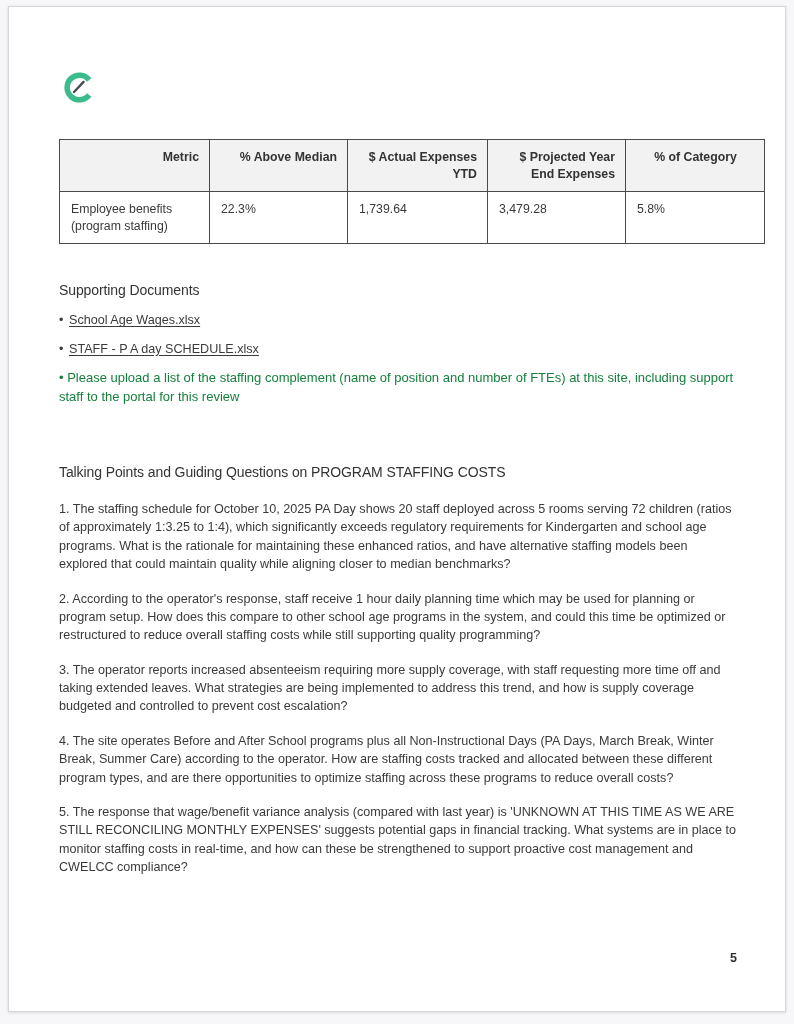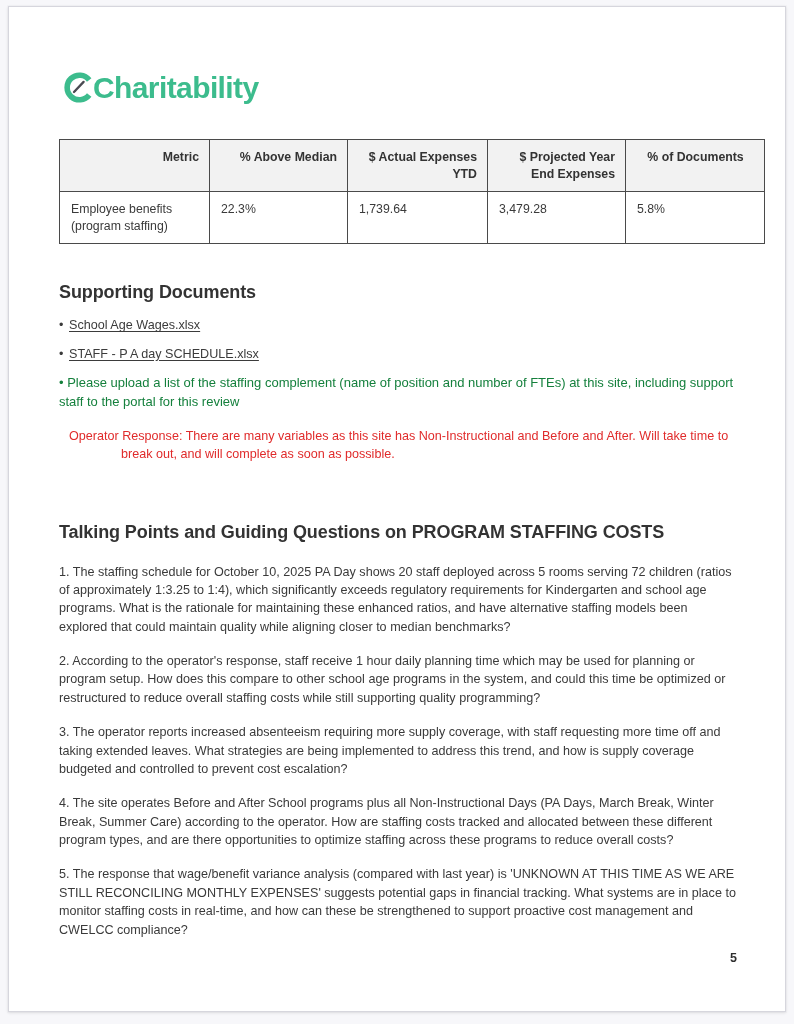--- a/index.html
+++ b/index.html
@@ -87,22 +87,22 @@
   table.metrics tbody td.ctr { }
   table.metrics tbody td.lft { text-align: left; }
   .col-metric { width: 150px; }
   .col-above  { width: 138px; }
   .col-actual { width: 140px; }
   .col-proj   { width: 138px; }
   .col-cat    { width: 139px; }
 
   
   h2.sec {
-    font-size: 18px;
-    font-weight: 700;
+    font-size: 14px;
+    font-weight: 400;
     color: #333333;
     margin: 38px 0 0 2px;
     letter-spacing: -0.1px;
   }
   h2.sec.talking {
     margin-top: 58px;
     margin-bottom: 0;
   }
 
   
@@ -183,31 +183,30 @@
     <div class="page-inner">
 
       <div class="brand">
         <span class="brand-mark">
           <svg width="31" height="31" viewBox="0 0 31 31" aria-hidden="true">
             <path d="M26.2 8.0 A12.3 12.3 0 1 0 26.2 23.0" fill="none" stroke="#3cbc8d" stroke-width="5.6" stroke-linecap="butt"></path>
             <path d="M11.0 20.0 L20.6 9.9" fill="none" stroke="#4a4a52" stroke-width="2.3" stroke-linecap="round"></path>
             <path d="M10.4 20.6 L13.2 19.2 L12.0 17.9 Z" fill="#4a4a52"></path>
           </svg>
         </span>
-        <span class="brand-word">Charitability</span>
       </div>
 
       <table class="metrics">
         <thead>
           <tr>
             <th class="col-metric">Metric</th>
             <th class="col-above">% Above Median</th>
             <th class="col-actual">$ Actual Expenses YTD</th>
             <th class="col-proj">$ Projected Year End Expenses</th>
-            <th class="col-cat ctr">% of Documents</th>
+            <th class="col-cat ctr">% of Category</th>
           </tr>
         </thead>
         <tbody>
           <tr>
             <td class="lft">Employee benefits (program staffing)</td>
             <td class="ctr">22.3%</td>
             <td class="lft">1,739.64</td>
             <td class="lft">3,479.28</td>
             <td class="ctr">5.8%</td>
           </tr>
@@ -220,23 +219,20 @@
         <li>
           <span class="bullet">•</span><a class="docfile">School Age Wages.xlsx</a>
         </li>
         <li>
           <span class="bullet">•</span><a class="docfile">STAFF - P A day SCHEDULE.xlsx</a>
         </li>
       </ul>
 
       <p class="note-bullet">• Please upload a list of the staffing complement (name of position and number of FTEs) at this site, including support staff to the portal for this review</p>
 
-      <p class="operator">
-        <span class="lead">Operator Response:</span><span> There are many variables as this site has Non-Instructional and Before and After. Will take time to break out, and will complete as soon as possible.</span>
-      </p>
 
       <h2 class="sec talking">Talking Points and Guiding Questions on PROGRAM STAFFING COSTS</h2>
 
       <div class="qlist">
         <p class="q">1. The staffing schedule for October 10, 2025 PA Day shows 20 staff deployed across 5 rooms serving 72 children (ratios of approximately 1:3.25 to 1:4), which significantly exceeds regulatory requirements for Kindergarten and school age programs. What is the rationale for maintaining these enhanced ratios, and have alternative staffing models been explored that could maintain quality while aligning closer to median benchmarks?</p>
         <p class="q">2. According to the operator's response, staff receive 1 hour daily planning time which may be used for planning or program setup. How does this compare to other school age programs in the system, and could this time be optimized or restructured to reduce overall staffing costs while still supporting quality programming?</p>
         <p class="q">3. The operator reports increased absenteeism requiring more supply coverage, with staff requesting more time off and taking extended leaves. What strategies are being implemented to address this trend, and how is supply coverage budgeted and controlled to prevent cost escalation?</p>
         <p class="q">4. The site operates Before and After School programs plus all Non-Instructional Days (PA Days, March Break, Winter Break, Summer Care) according to the operator. How are staffing costs tracked and allocated between these different program types, and are there opportunities to optimize staffing across these programs to reduce overall costs?</p>
         <p class="q">5. The response that wage/benefit variance analysis (compared with last year) is 'UNKNOWN AT THIS TIME AS WE ARE STILL RECONCILING MONTHLY EXPENSES' suggests potential gaps in financial tracking. What systems are in place to monitor staffing costs in real-time, and how can these be strengthened to support proactive cost management and CWELCC compliance?</p>
       </div>

